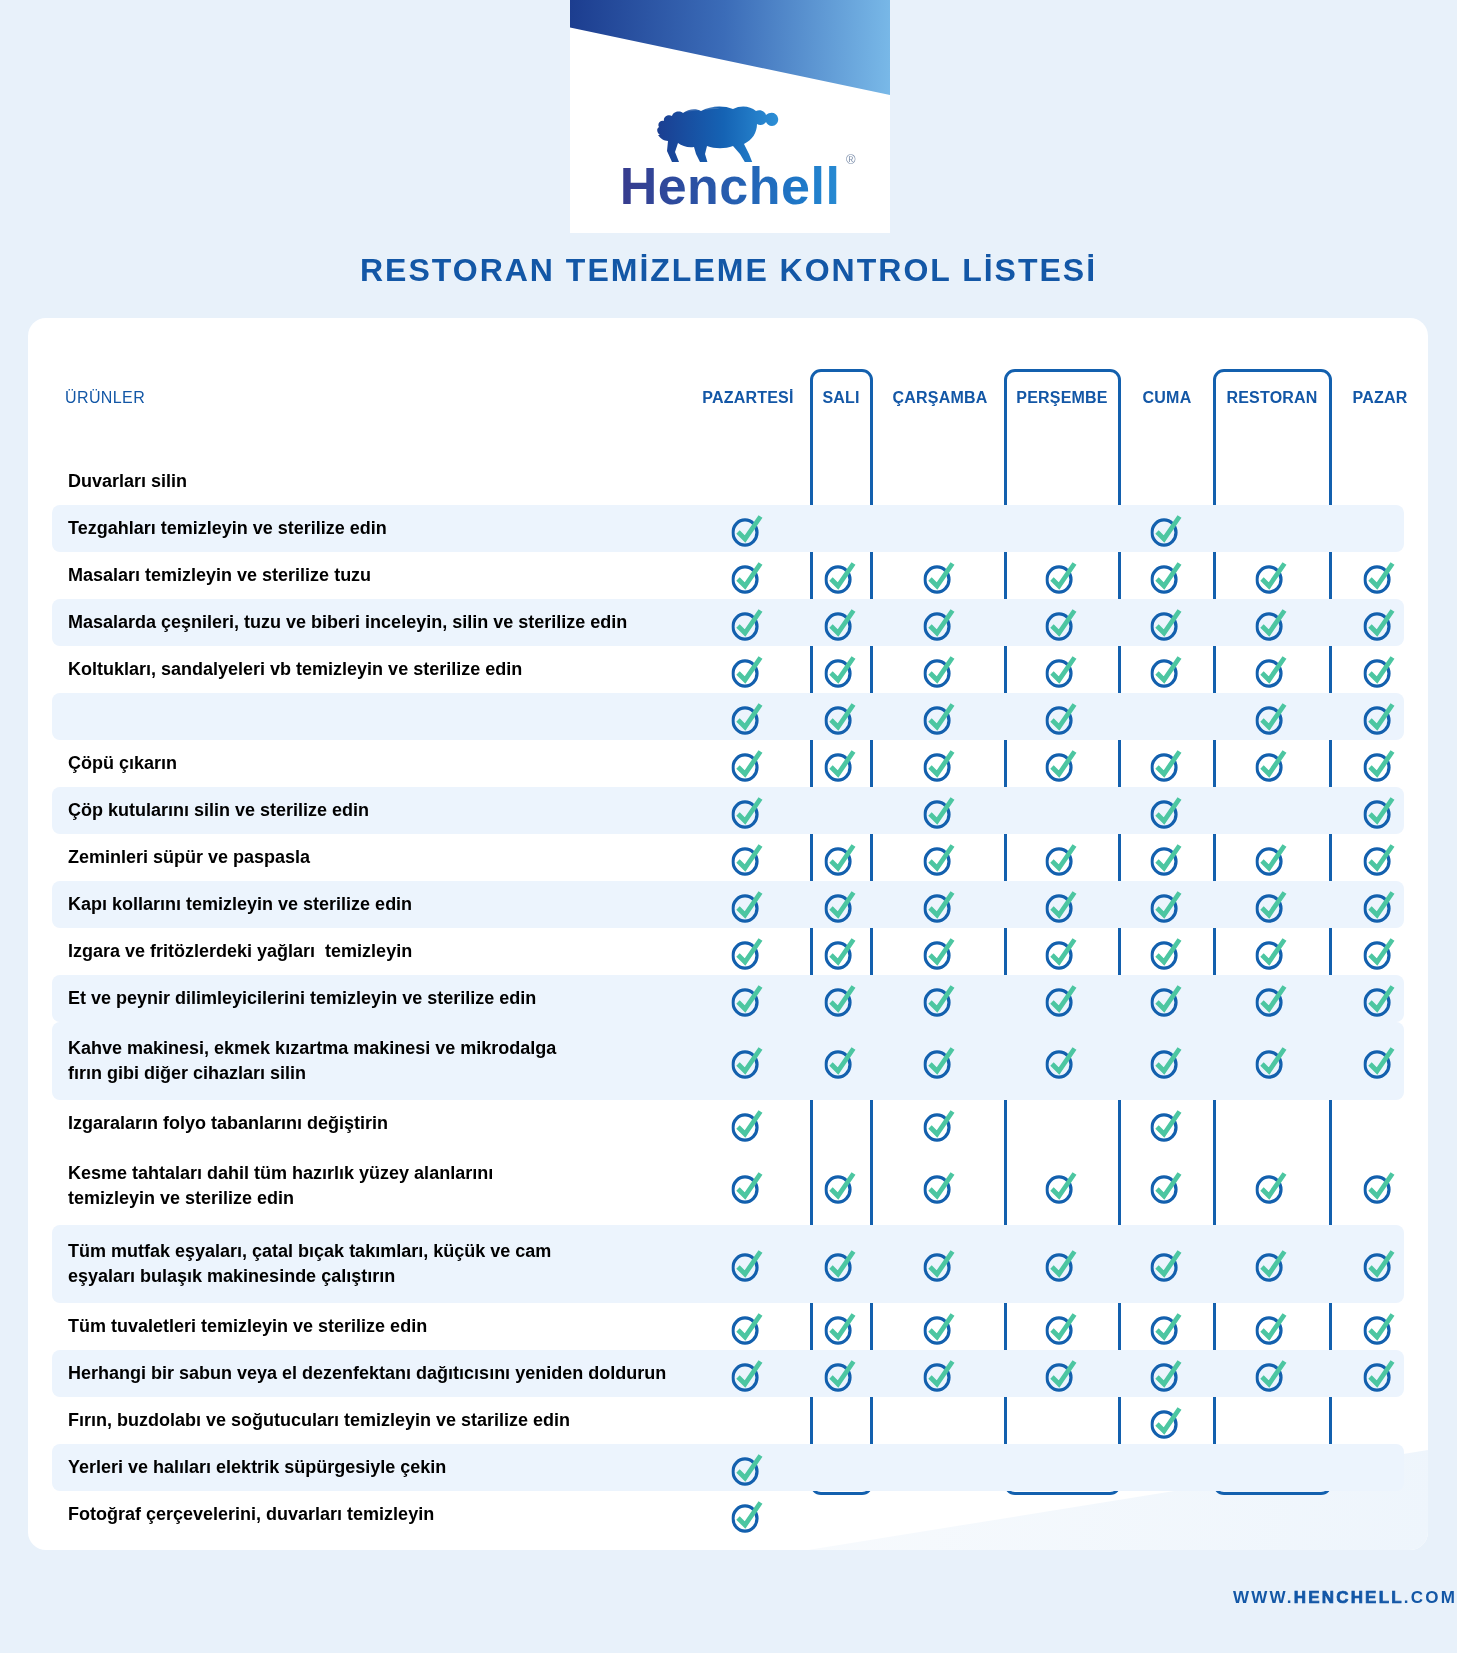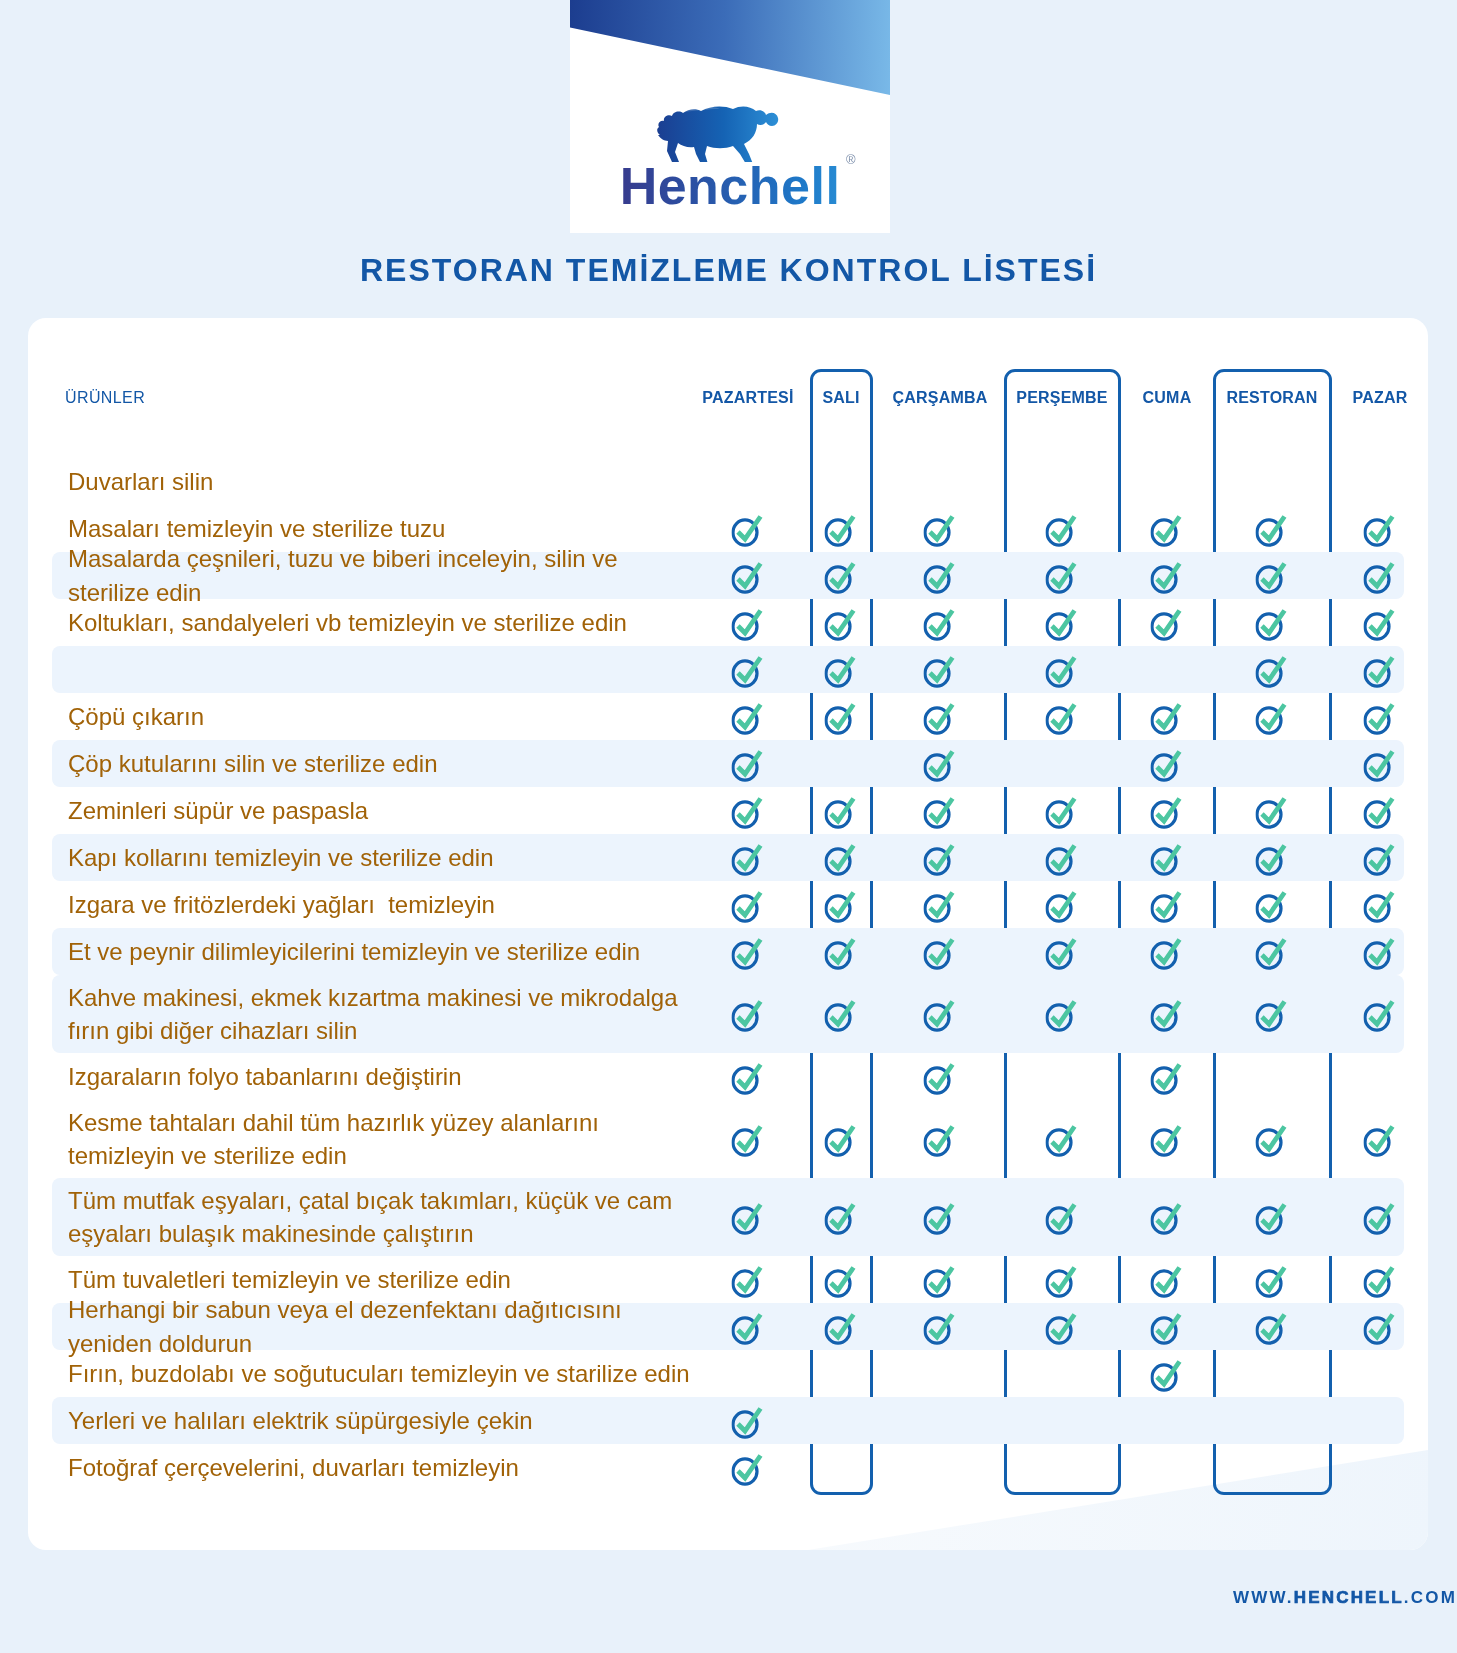--- a/index.html
+++ b/index.html
@@ -50,22 +50,22 @@
   }
   .col-box {
     position:absolute; top:51px; height:1126px;
     border:3px solid #1360AE; border-radius:11px; background:transparent;
   }
   .rows { position:absolute; left:24px; top:140px; width:1352px; }
   .row { position:relative; height:47px; border-radius:8px; display:flex; align-items:center; }
   .row.tall { height:78px; }
   .row.alt { background:#ECF4FD; }
   .task {
-    padding-left:16px; font-size:24px; color:#a16207; line-height:1.38;
-    white-space:pre-wrap; max-width:640px;
+    padding-left:16px; font-size:18px; color:#000000; line-height:1.38;
+    white-space:pre-wrap; max-width:640px;font-weight:bold;
   }
   .check { position:absolute; transform:translateX(-50%); top:50%; margin-top:-19px; width:33px; height:37px; }
   
   .footer {
     position:absolute; left:0; top:1588px; width:100%; text-align:right;
     font-size:17px; letter-spacing:2.2px; color:#1357A6; font-weight:700;
   }
   .footer .heavy { -webkit-text-stroke:0.7px #1357A6; }
 </style>
 </head>
@@ -106,20 +106,31 @@
       </div>
     <div id="col-boxes">
         <div class="col-box" style="left: 781.5px; width: 63px;"></div>
         <div class="col-box" style="left: 975.5px; width: 117px;"></div>
         <div class="col-box" style="left: 1184.5px; width: 119px;"></div>
       </div>
     <div class="rows" id="rows">
         <div class="row">
           <div class="task">Duvarları silin</div>
         </div>
+        <div class="row alt">
+          <div class="task">Tezgahları temizleyin ve sterilize edin</div>
+          <span class="check" style="left: 696px;"><svg width="33" height="37" viewBox="0 0 33 37">
+              <ellipse cx="13.5" cy="22.5" rx="12" ry="12.6" fill="none" stroke="#1360AE" stroke-width="3.2"></ellipse>
+              <path d="M6.5 22 L13.5 29 L29 6.5" fill="none" stroke="#4CC6A1" stroke-width="4.8"></path>
+            </svg></span>
+          <span class="check" style="left: 1115px;"><svg width="33" height="37" viewBox="0 0 33 37">
+              <ellipse cx="13.5" cy="22.5" rx="12" ry="12.6" fill="none" stroke="#1360AE" stroke-width="3.2"></ellipse>
+              <path d="M6.5 22 L13.5 29 L29 6.5" fill="none" stroke="#4CC6A1" stroke-width="4.8"></path>
+            </svg></span>
+        </div>
         <div class="row">
           <div class="task">Masaları temizleyin ve sterilize tuzu</div>
           <span class="check" style="left: 696px;"><svg width="33" height="37" viewBox="0 0 33 37">
               <ellipse cx="13.5" cy="22.5" rx="12" ry="12.6" fill="none" stroke="#1360AE" stroke-width="3.2"></ellipse>
               <path d="M6.5 22 L13.5 29 L29 6.5" fill="none" stroke="#4CC6A1" stroke-width="4.8"></path>
             </svg></span>
           <span class="check" style="left: 789px;"><svg width="33" height="37" viewBox="0 0 33 37">
               <ellipse cx="13.5" cy="22.5" rx="12" ry="12.6" fill="none" stroke="#1360AE" stroke-width="3.2"></ellipse>
               <path d="M6.5 22 L13.5 29 L29 6.5" fill="none" stroke="#4CC6A1" stroke-width="4.8"></path>
             </svg></span>

